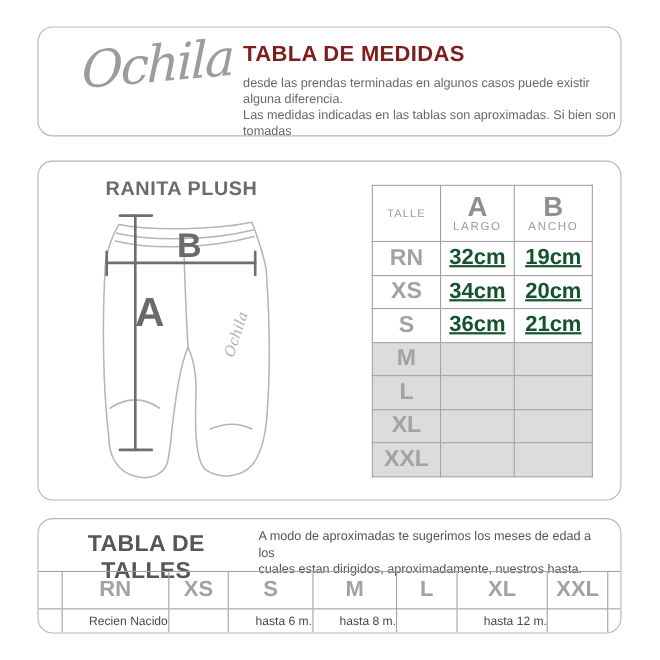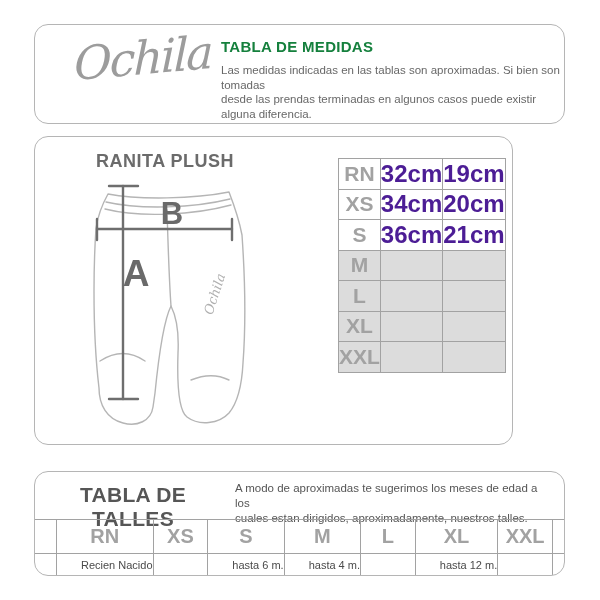--- a/index.html
+++ b/index.html
@@ -13,45 +13,45 @@
   }
   
   #panel-header{left:34px;top:24px;width:531px;height:100px;}
   .logo{
     position:absolute;left:28px;top:6px;width:160px;text-align:center;
     font-family:"DejaVu Serif",serif;font-style:italic;font-weight:400;
     font-size:46px;color:#9c9c9c;transform:rotate(-5deg) skewX(-6deg);
     letter-spacing:-2px;
   }
   .hdr-text{position:absolute;left:186px;top:13px;width:340px;}
-  .hdr-title{font-size:15px;font-weight:bold;color:#15803d;letter-spacing:.3px;}
+  .hdr-title{font-size:20px;font-weight:bold;color:#7f1d1d;letter-spacing:.3px;}
   .hdr-sub{margin-top:8px;font-size:11.5px;line-height:14.5px;color:#686868;}
   
-  #panel-measures{left:34px;top:136px;width:479px;height:309px;padding-left:43px;}
+  #panel-measures{left:34px;top:146px;width:531px;height:309px;padding-left:43px;}
   .product-title{
     position:absolute;left:45px;top:14px;width:170px;text-align:center;
     font-size:18px;font-weight:bold;color:#6b6b6b;letter-spacing:.5px;
   }
   .pants-svg{position:absolute;left:44px;top:46px;}
   .mtable{
     position:absolute;left:303px;top:21px;border-collapse:collapse;
   }
   .mtable td{
     border:1.5px solid #a2a2a2;text-align:center;vertical-align:middle;padding:0;
   }
   .mtable .c-talle{width:61px;}
   .mtable .c-a{width:66px;}
   .mtable .c-b{width:70px;}
   .mtable tr.hrow td{height:50px;}
   .mtable tr.brow td{height:29.5px;}
   .th-talle{font-size:10px;color:#9b9b9b;letter-spacing:1px;}
   .th-letter{font-size:25px;font-weight:bold;color:#8f8f8f;line-height:23px;}
   .th-sub{font-size:10.5px;color:#9b9b9b;letter-spacing:1.5px;}
   .td-size{font-size:21px;font-weight:bold;color:#a2a2a2;}
-  .td-val{font-size:24px;font-weight:bold;color:#4c1d95;}
+  .td-val{font-size:20px;font-weight:bold;color:#14532d;text-decoration:underline;}
   tr.filled td{background:#dcdcdc;}
   
   #panel-talles{left:34px;top:471px;width:531px;height:105px;overflow:hidden;}
   .talles-title{
     position:absolute;left:8px;top:11px;width:180px;text-align:center;
     font-size:21px;font-weight:bold;color:#565656;letter-spacing:.3px;
   }
   .talles-sub{
     position:absolute;left:200px;top:9px;width:320px;
     font-size:11.5px;line-height:15px;color:#555555;
@@ -75,22 +75,22 @@
   }
 </style>
 </head>
 <body>
 
 <div class="panel" id="panel-header">
   <div class="logo">Ochila</div>
   <div class="hdr-text">
     <div class="hdr-title">TABLA DE MEDIDAS</div>
     <div class="hdr-sub">
+      <div>desde las prendas terminadas en algunos casos puede existir alguna diferencia.</div>
       <div>Las medidas indicadas en las tablas son aproximadas. Si bien son tomadas</div>
-      <div>desde las prendas terminadas en algunos casos puede existir alguna diferencia.</div>
     </div>
   </div>
 </div>
 
 <div class="panel" id="panel-measures">
   <div class="product-title">RANITA PLUSH</div>
 
   <svg class="pants-svg" width="172" height="246" viewBox="0 0 172 246">
     <g fill="none" stroke="#b5b5b5" stroke-width="1.4" stroke-linecap="round" stroke-linejoin="round">
 
@@ -127,20 +127,31 @@
       <path d="M 18,36 L 18,57"></path>
       <path d="M 153,36 L 153,57"></path>
     </g>
     <text x="57" y="103" text-anchor="middle" font-family="Liberation Sans, sans-serif" font-size="37" font-weight="bold" fill="#6a6a6a">A</text>
     <text x="93" y="41" text-anchor="middle" font-family="Liberation Sans, sans-serif" font-size="31" font-weight="bold" fill="#6a6a6a">B</text>
     <text x="136" y="115" text-anchor="middle" font-family="DejaVu Serif, serif" font-style="italic" font-size="13" fill="#b0b0b0" transform="rotate(-72 136 111)">Ochila</text>
   </svg>
 
   <table class="mtable">
     <tbody>
+        <tr class="hrow">
+      <td class="c-talle th-talle">TALLE</td>
+      <td class="c-a">
+        <div class="th-letter">A</div>
+        <div class="th-sub">LARGO</div>
+      </td>
+      <td class="c-b">
+        <div class="th-letter">B</div>
+        <div class="th-sub">ANCHO</div>
+      </td>
+    </tr>
     <tr class="brow">
       <td class="td-size">RN</td>
       <td class="td-val">32cm</td>
       <td class="td-val">19cm</td>
     </tr>
     <tr class="brow">
       <td class="td-size">XS</td>
       <td class="td-val">34cm</td>
       <td class="td-val">20cm</td>
     </tr>
@@ -170,42 +181,42 @@
       <td class="td-val"></td>
     </tr>
   </tbody>
     </table>
 </div>
 
 <div class="panel" id="panel-talles">
   <div class="talles-title">TABLA DE TALLES</div>
   <div class="talles-sub">
     <div>A modo de aproximadas te sugerimos los meses de edad a los</div>
-    <div>cuales estan dirigidos, aproximadamente, nuestros talles.</div>
+    <div>cuales estan dirigidos, aproximadamente, nuestros hasta.</div>
   </div>
 
   <div class="ttable">
     <div class="t-edge-l">
       <div class="t-size"></div>
       <div class="t-age"></div>
     </div>
     <div class="t-col">
       <div class="t-size">RN</div>
       <div class="t-age">Recien Nacido</div>
     </div>
     <div class="t-col">
       <div class="t-size">XS</div>
     </div>
     <div class="t-col">
       <div class="t-size">S</div>
       <div class="t-age">hasta 6 m.</div>
     </div>
     <div class="t-col">
       <div class="t-size">M</div>
-      <div class="t-age">hasta 4 m.</div>
+      <div class="t-age">hasta 8 m.</div>
     </div>
     <div class="t-col">
       <div class="t-size">L</div>
     </div>
     <div class="t-col">
       <div class="t-size">XL</div>
       <div class="t-age">hasta 12 m.</div>
     </div>
     <div class="t-col">
       <div class="t-size">XXL</div>

